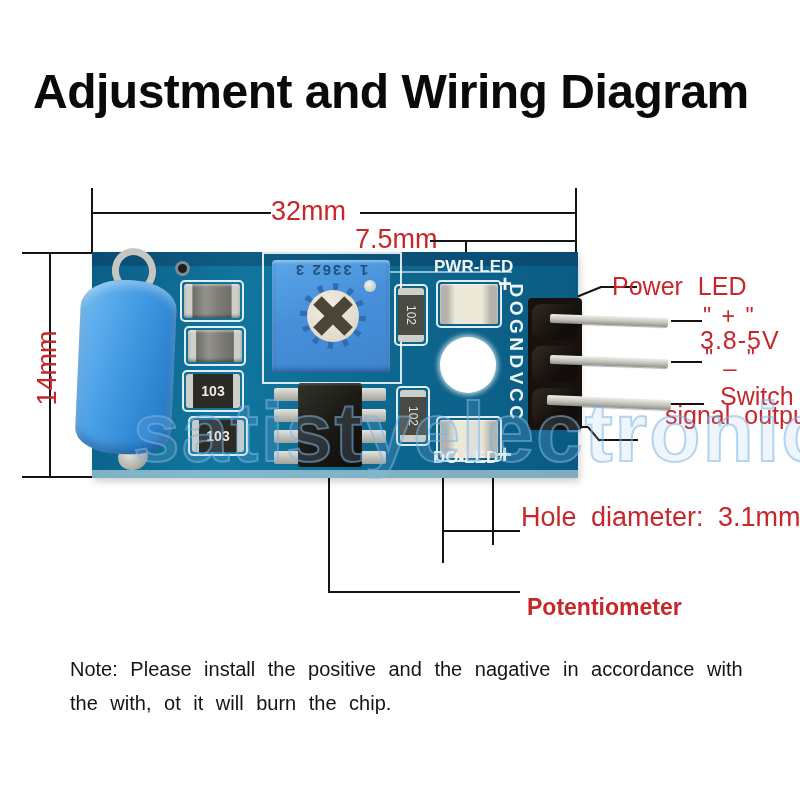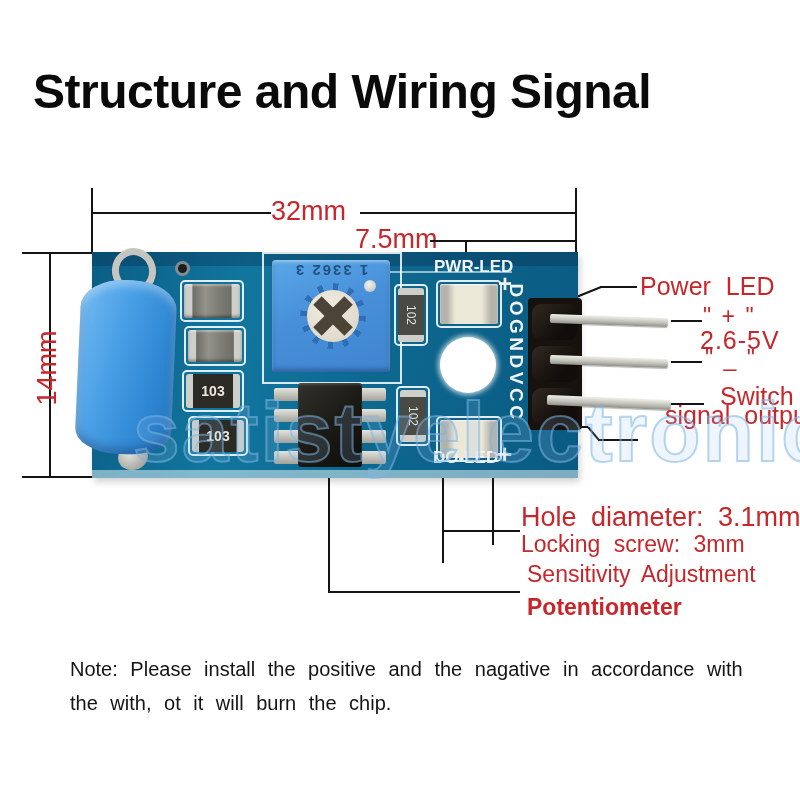--- a/index.html
+++ b/index.html
@@ -84,21 +84,21 @@
        box-shadow:0 1px 1px rgba(0,0,0,0.3);}
 
   .via{position:absolute;left:86px;top:12px;width:9px;height:9px;border-radius:50%;background:#1d1d1d;
        box-shadow:0 0 0 3px #7d8d96;}
 </style>
 </head>
 <body>
 
 <div id="page">
 
-  <div class="title">Structure and Wiring Signal</div>
+  <div class="title">Adjustment and Wiring Diagram</div>
 
   <div class="pcb">
     <div class="trace" style="left:255px;top:19px;width:165px;"></div>
     <div class="via"></div>
 
     <div class="lead-top"></div>
     <div class="lead-bot"></div>
     <div class="sensor"></div>
 
     <div class="smdbox" style="left:88px;top:28px;width:56px;height:34px;">
@@ -204,30 +204,28 @@
   <div class="line" style="left:600px;top:286px;width:37px;height:2px;"></div>
 
   <div class="line" style="left:671px;top:320px;width:31px;height:2px;"></div>
   <div class="line" style="left:671px;top:361px;width:31px;height:2px;"></div>
   <div class="line" style="left:668px;top:403px;width:36px;height:2px;"></div>
 
   <div class="line" style="left:476px;top:426px;width:112px;height:2px;"></div>
   <div class="line" style="left:588px;top:426px;width:18px;height:2px;transform:rotate(50deg);transform-origin:left center;"></div>
   <div class="line" style="left:598px;top:439px;width:40px;height:2px;"></div>
 
-  <div class="red" style="left:640px;top:272px;font-size:25px;word-spacing:8px;">Power LED</div>
+  <div class="red" style="left:612px;top:272px;font-size:25px;word-spacing:8px;">Power LED</div>
   <div class="red" style="left:703px;top:303px;font-size:23px;letter-spacing:2px;">" + "</div>
-  <div class="red" style="left:700px;top:326px;font-size:25px;letter-spacing:1px;">2.6-5V</div>
+  <div class="red" style="left:700px;top:326px;font-size:25px;letter-spacing:1px;">3.8-5V</div>
   <div class="red" style="left:705px;top:345px;font-size:23px;letter-spacing:2px;">" _ "</div>
   <div class="red" style="left:720px;top:382px;font-size:25px;">Switch</div>
   <div class="red" style="left:665px;top:401px;font-size:25px;word-spacing:7px;">signal output</div>
 
   <div class="red" style="left:521px;top:502px;font-size:27px;word-spacing:7px;">Hole diameter: 3.1mm</div>
-  <div class="red" style="left:521px;top:531px;font-size:23px;word-spacing:7px;">Locking screw: 3mm</div>
-  <div class="red" style="left:527px;top:561px;font-size:23px;word-spacing:5px;">Sensitivity Adjustment</div>
   <div class="red" style="left:527px;top:594px;font-size:23px;font-weight:bold;">Potentiometer</div>
 
   <div class="note">
     <div>Note: Please install the positive and the nagative in accordance with</div>
     <div>the with, ot it will burn the chip.</div>
   </div>
 
 </div>
 
 </body></html>

